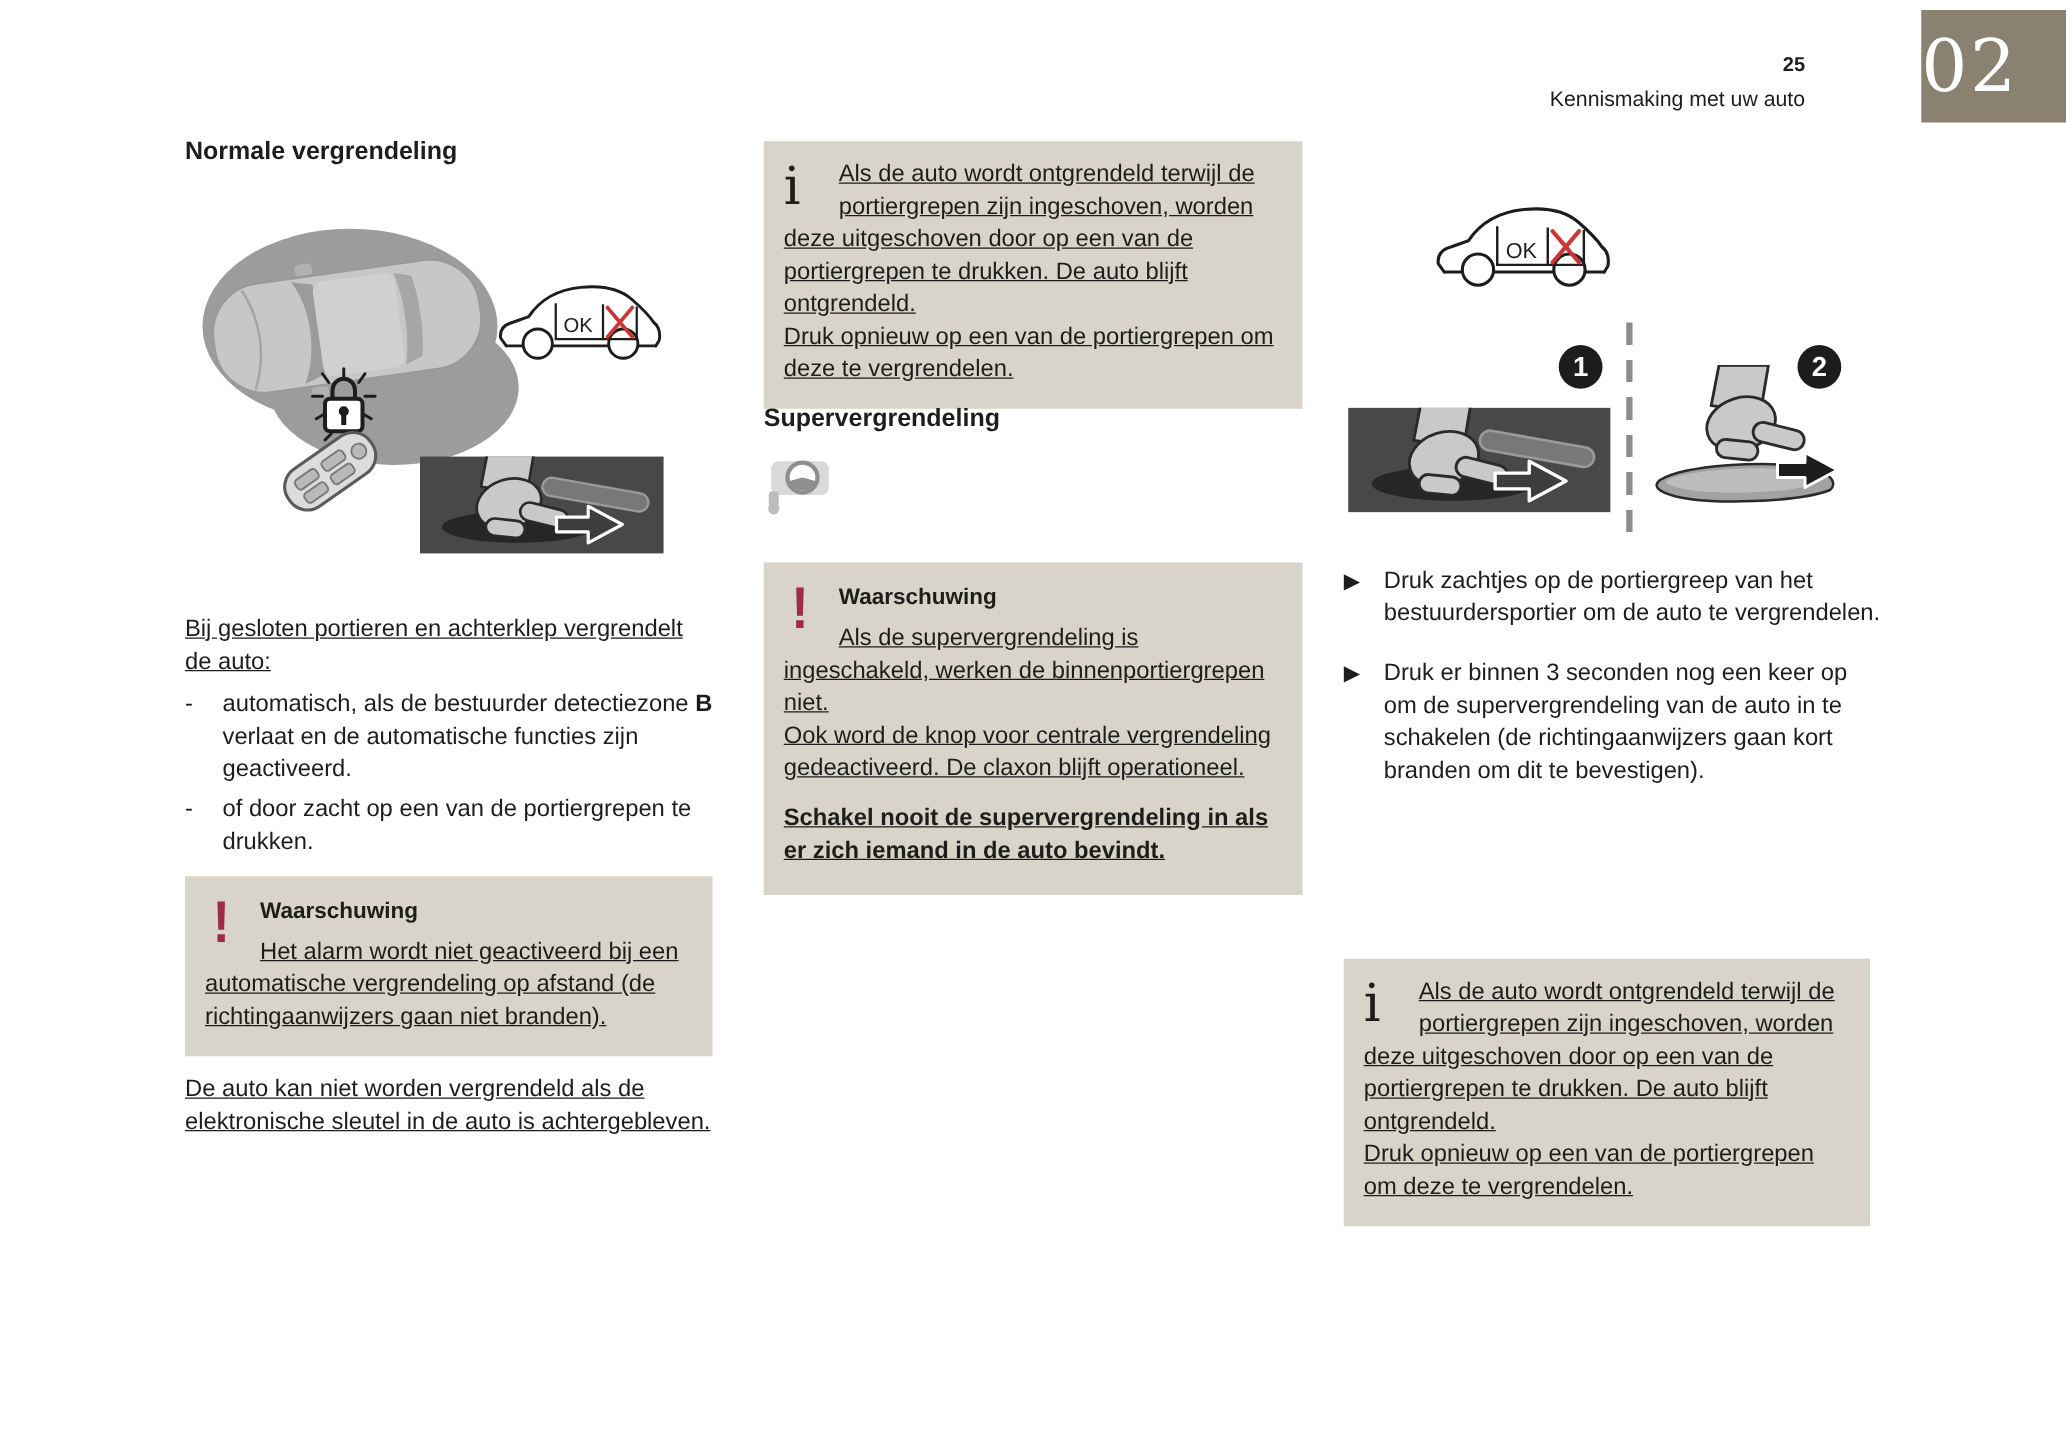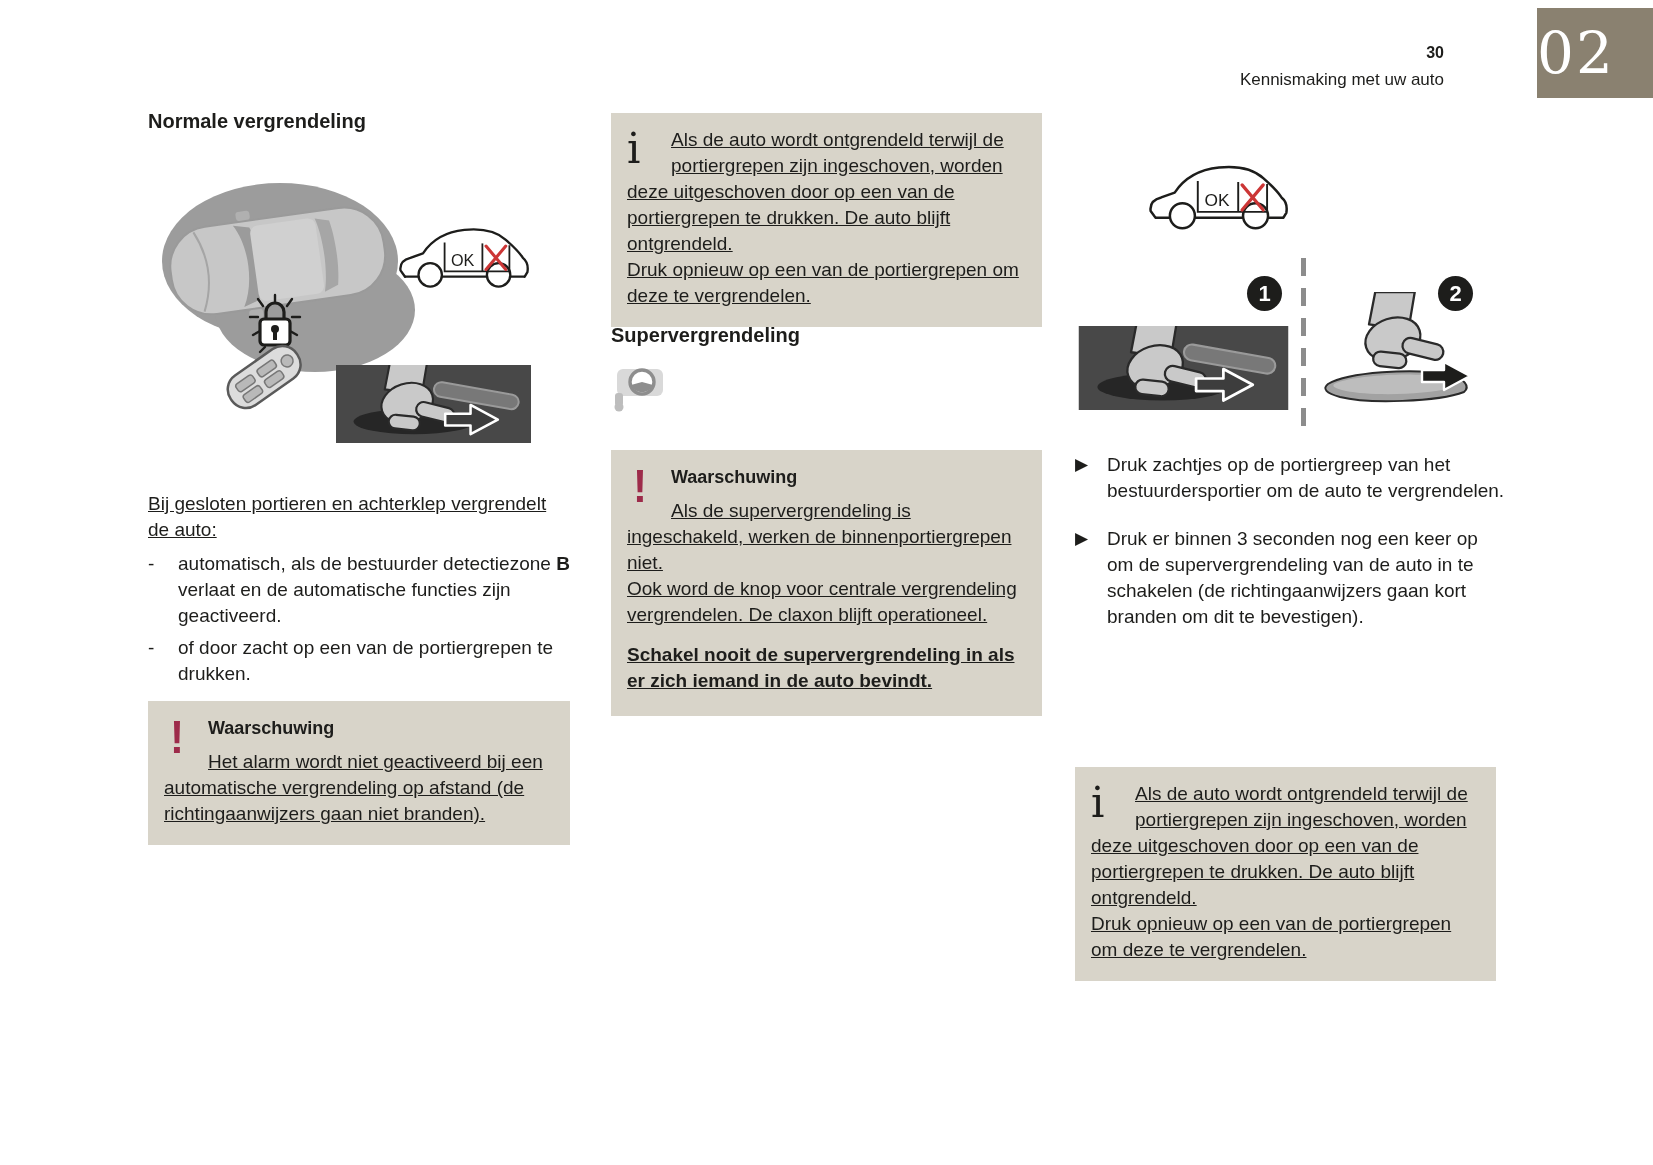--- a/index.html
+++ b/index.html
@@ -89,21 +89,21 @@
       <ellipse cx="80" cy="58" rx="62" ry="13" fill="#262626"></ellipse>
       <rect x="100" y="24" width="88" height="15" rx="7.5" fill="#787878" stroke="#9a9a9a" stroke-width="2" transform="rotate(10 144 31)"></rect>
       <use href="#hand" x="26" y="-6" width="100" height="90"></use>
       <path d="M112,50 h26 v-9 l28,15 l-28,15 v-9 h-26 z" fill="#3d3d3d" stroke="#ffffff" stroke-width="2.6" stroke-linejoin="round"></path>
     </symbol>
   </defs>
 </svg>
 
 <div class="page">
 
-  <div class="page-num">30</div>
+  <div class="page-num">25</div>
   <div class="chapter-label">Kennismaking met uw auto</div>
   <div class="chapter-box">
     <span>02</span>
   </div>
 
   <h3 class="sec h-left">Normale vergrendeling</h3>
 
   <svg class="fig scene-svg" viewBox="0 0 400 292">
     <ellipse cx="130" cy="103" rx="118" ry="78" fill="#9c9c9c"></ellipse>
     <ellipse cx="165" cy="152" rx="100" ry="62" fill="#9c9c9c"></ellipse>
@@ -163,20 +163,21 @@
         <span><span>of door zacht op een van de portiergrepen te drukken.</span><b></b><span></span></span>
       </li>
     </ul>
 
     <div class="notebox warnbox">
       <span class="warn-icon">!</span>
       <div class="warn-title">Waarschuwing</div>
       <p class="warn-body">Het alarm wordt niet geactiveerd bij een automatische vergrendeling op afstand (de richtingaanwijzers gaan niet branden).</p>
     </div>
 
+    <p class="para2">De auto kan niet worden vergrendeld als de elektronische sleutel in de auto is achtergebleven.</p>
   </div>
 
   <div class="notebox infobox-m body-txt">
     <div class="i-float"><span>i</span></div>
     <p><span>Als de auto wordt ontgrendeld terwijl de portiergrepen zijn ingeschoven, worden deze uitgeschoven door op een van de portiergrepen te drukken. De auto blijft ontgrendeld.</span><br>
        <span>Druk opnieuw op een van de portiergrepen om deze te vergrendelen.</span></p>
   </div>
 
   <h3 class="sec h-mid">Supervergrendeling</h3>
 
@@ -185,21 +186,21 @@
     <circle cx="31" cy="16" r="12" fill="#ffffff" stroke="#8e8e8e" stroke-width="3.4"></circle>
     <path d="M20,19 A12,12 0 0 0 42,19 L31,16 Z" fill="#8e8e8e"></path>
     <rect x="4" y="27" width="8" height="13" rx="3" fill="#bdbdbd"></rect>
     <circle cx="8" cy="41" r="4.5" fill="#bdbdbd"></circle>
   </svg>
 
   <div class="notebox warnbox-m body-txt">
     <span class="warn-icon">!</span>
     <div class="warn-title">Waarschuwing</div>
     <p class="warn-body"><span>Als de supervergrendeling is ingeschakeld, werken de binnenportiergrepen niet.</span><br>
-       <span>Ook word de knop voor centrale vergrendeling vergrendelen. De claxon blijft operationeel.</span></p>
+       <span>Ook word de knop voor centrale vergrendeling gedeactiveerd. De claxon blijft operationeel.</span></p>
     <p class="warn-bold">Schakel nooit de supervergrendeling in als er zich iemand in de auto bevindt.</p>
   </div>
 
   <svg class="fig okcar-2" viewBox="0 0 150 80">
     <use href="#car-side"></use>
   </svg>
 
   <div class="badge badge1">
       <span>1</span>
     </div>

